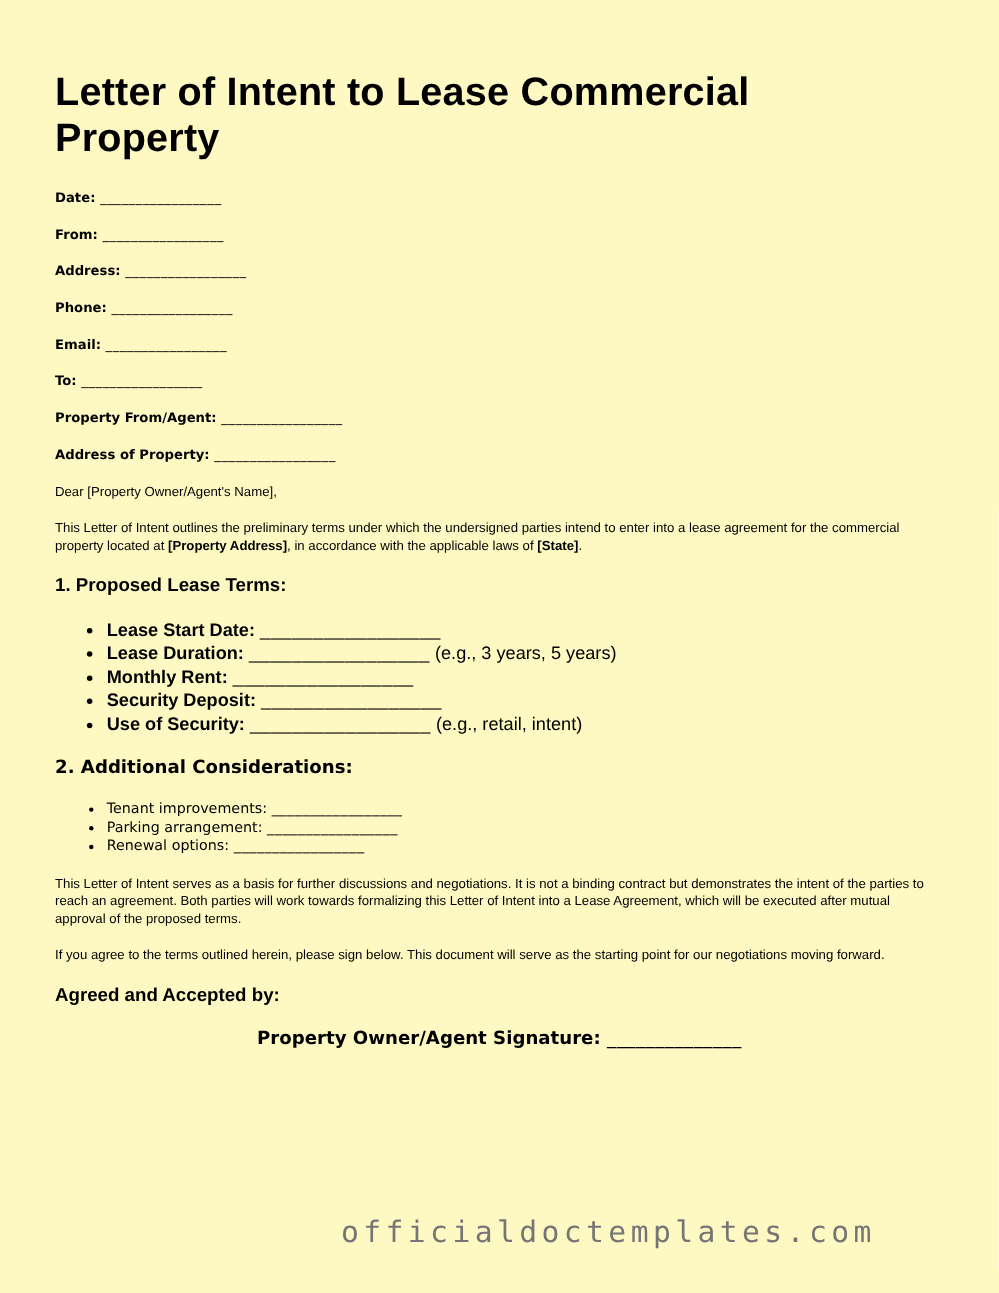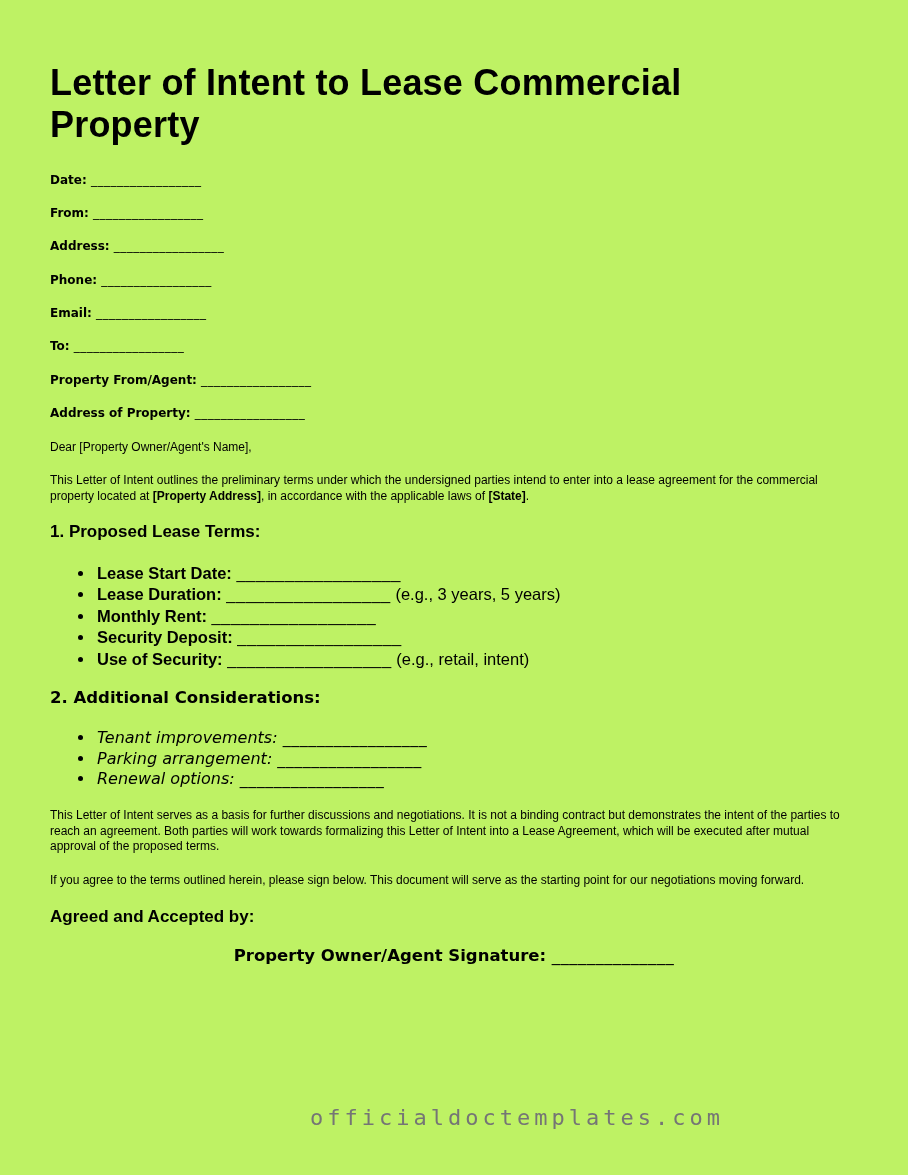--- a/index.html
+++ b/index.html
@@ -1,20 +1,20 @@
 <!DOCTYPE html>
 <html><head>
 <meta charset="utf-8">
 <style>
   html, body { margin: 0; padding: 0; background: #ffffff; }
   .page {
     position: relative;
     width: 908px;
     height: 1175px;
-    background: #bef264;
+    background: #fef9c3;
     box-sizing: border-box;
     padding: 62px 50px 0 50px;
     color: #000000;
     font-family: "Liberation Sans", sans-serif;
     overflow: hidden;
   }
   .doc-title {
     margin: 0 0 27px 0;
     max-width: 790px;
     font-family: "Liberation Sans", sans-serif;
@@ -50,21 +50,21 @@
   .sec-heading.wide { font-family: "DejaVu Sans", sans-serif; font-size: 16.5px; }
   ul.doc-list {
     margin: 0 0 18px 0;
     padding-left: 45px;
     font-size: 16.5px;
     line-height: 1.3;
   }
   ul.doc-list li { padding-left: 2px; }
   ul.terms { font-family: "Liberation Sans", sans-serif; }
   ul.terms .label { font-weight: 700; }
-  ul.considerations { font-family: "DejaVu Sans", sans-serif; font-size: 16px; font-style: italic; }
+  ul.considerations { font-family: "DejaVu Sans", sans-serif; font-size: 13px; }
   ul.considerations .label { font-weight: 400; }
   .agreed-heading {
     margin: 0 0 19px 0;
     font-family: "Liberation Sans", sans-serif;
     font-size: 17px;
     font-weight: 700;
     line-height: 1.2;
   }
   .signature-row {
     margin: 0;
@@ -73,21 +73,21 @@
     font-weight: 700;
     line-height: 1.2;
     white-space: nowrap;
     text-align: center;
   }
   .watermark {
     position: absolute;
     left: 310px;
     top: 1105px;
     font-family: "DejaVu Sans Mono", monospace;
-    font-size: 22px;
+    font-size: 27px;
     font-weight: 400;
     letter-spacing: 4px;
     color: #757575;
     white-space: nowrap;
   }
 </style>
 </head>
 <body>
 
 <div class="page">

